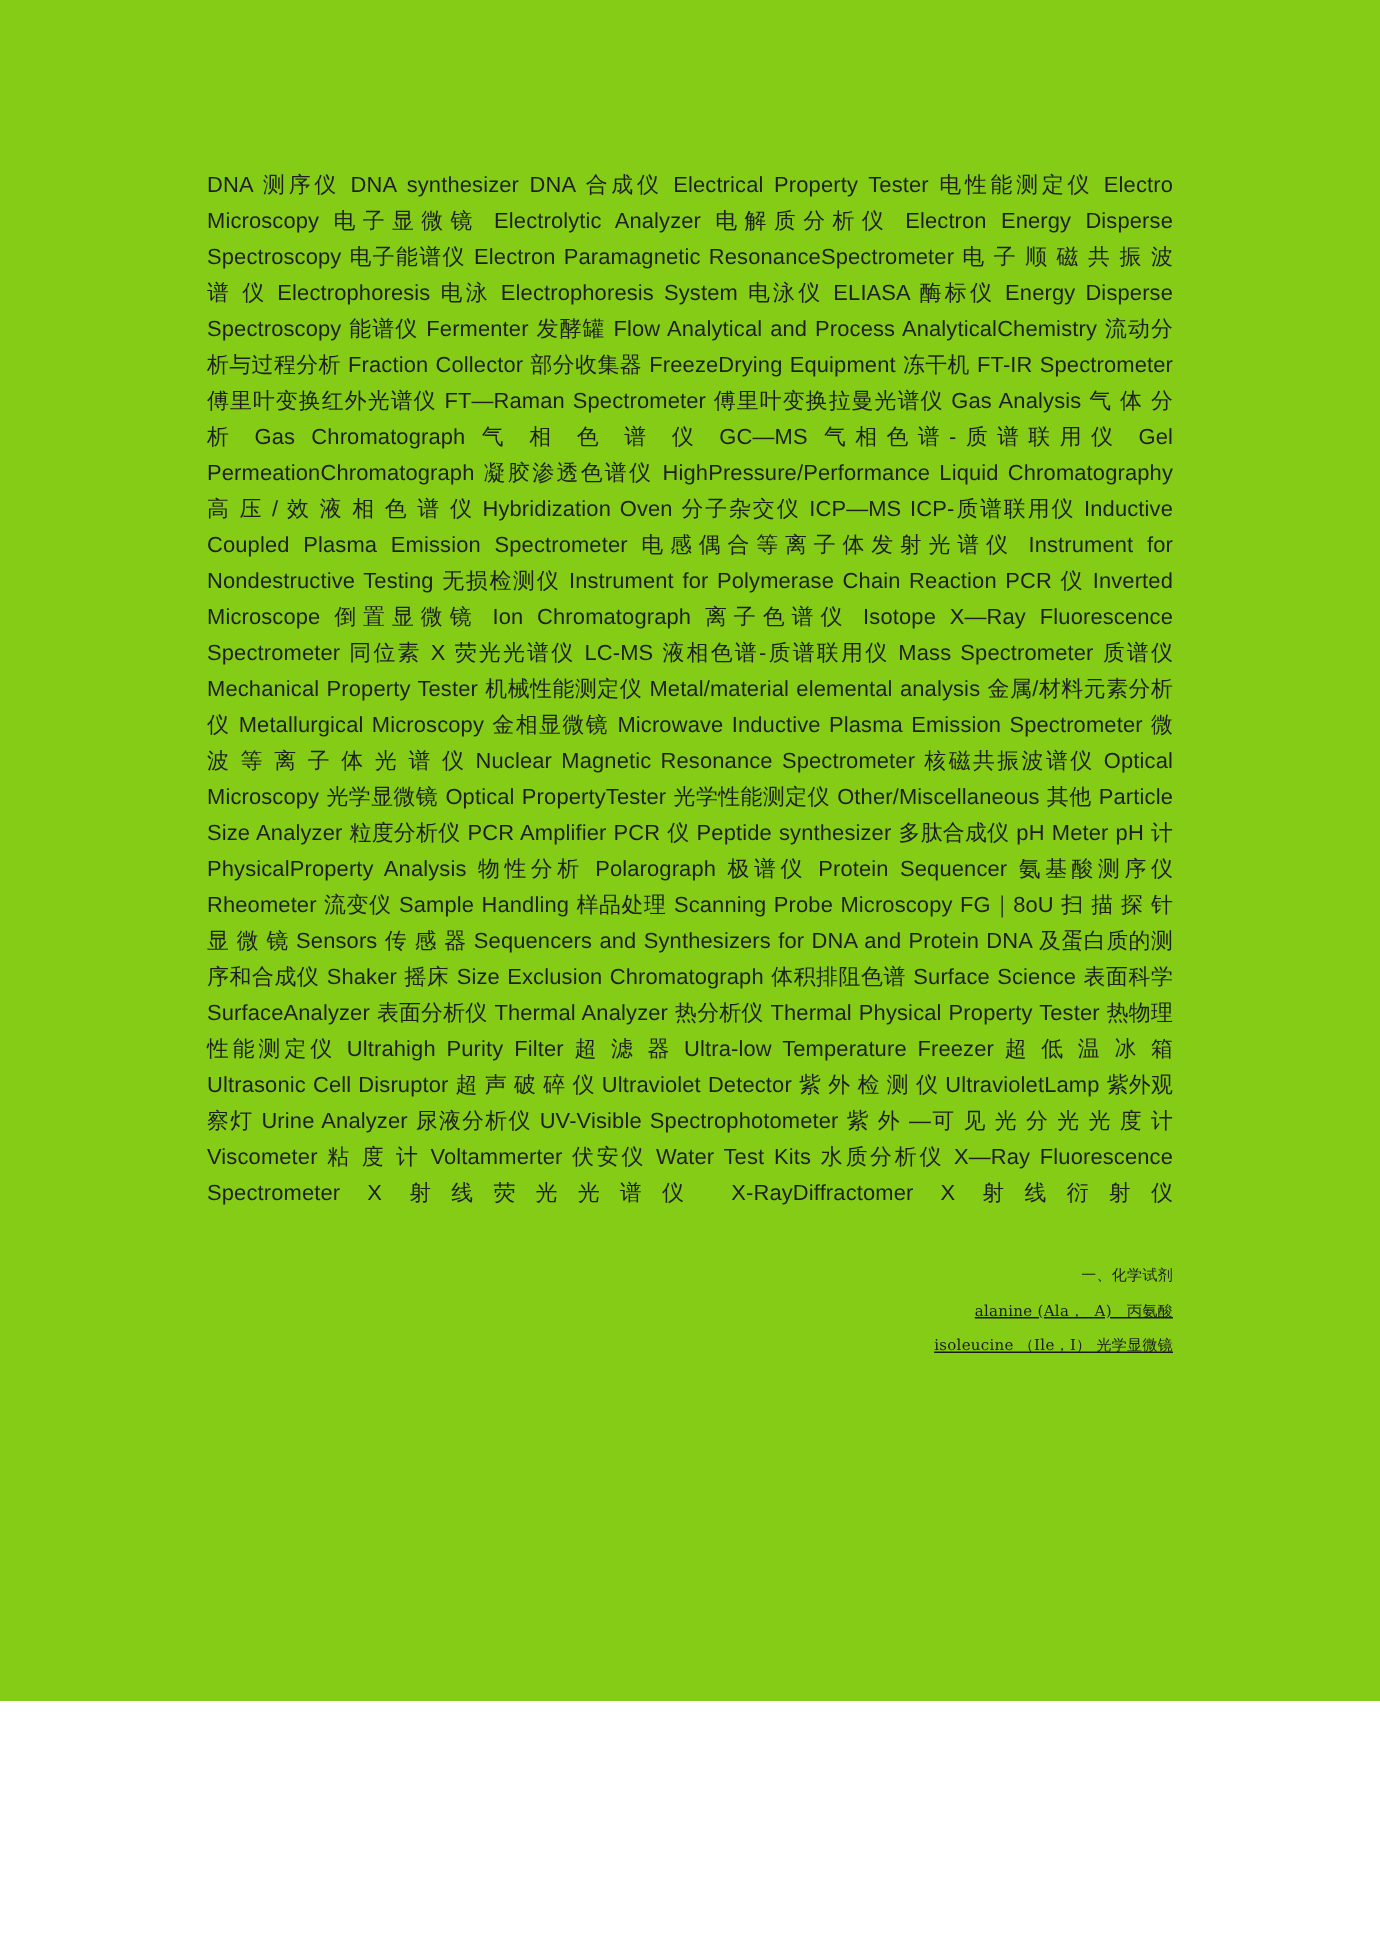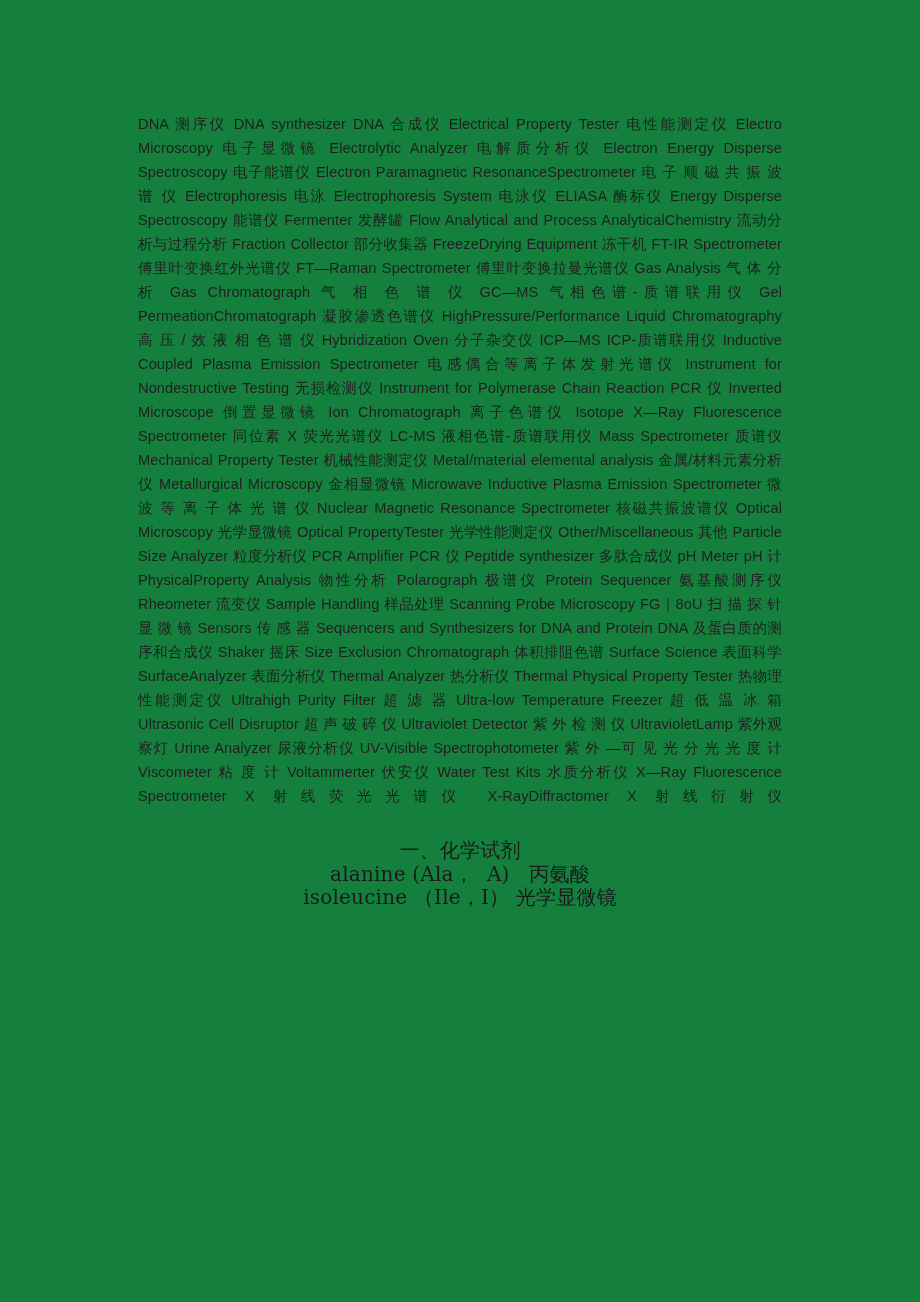--- a/index.html
+++ b/index.html
@@ -14,22 +14,22 @@
     overflow: hidden;
     font-family: "Liberation Sans", sans-serif;
     color: #1a1a1a;
     -webkit-font-smoothing: antialiased;
   }
   .page {
     position: absolute;
     left: 0;
     top: 0;
     width: 920px;
-    height: 1302px;
-    background: #15803d;
+    height: 1134px;
+    background: #84cc16;
   }
   .content {
     position: absolute;
     left: 138px;
     top: 112px;
     width: 644px;
   }
   
   .glossary {
     font-family: "Liberation Sans", sans-serif;
@@ -43,29 +43,30 @@
   }
   .glossary::after {
     content: "";
     display: inline-block;
     width: 100%;
   }
   
   .reagents {
     margin-top: 7px;
     font-family: "DejaVu Serif", "Liberation Serif", serif;
-    font-size: 20px;
+    font-size: 10px;
     line-height: 23.5px;
     color: #1a1a1a;
-    text-align: center;
+    text-align: right;
     letter-spacing: 0.2px;
   }
   .reagents .rline {
     white-space: pre-wrap;
     display: block;
+    text-decoration: underline;
   }
   .reagents .heading {
     white-space: pre-wrap;
     display: block;
   }
 </style>
 </head>
 <body>
 
 <div class="page">

